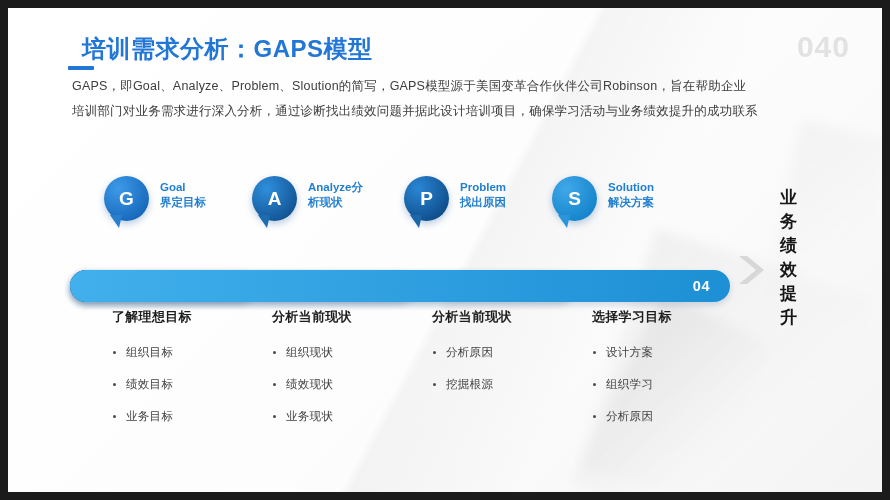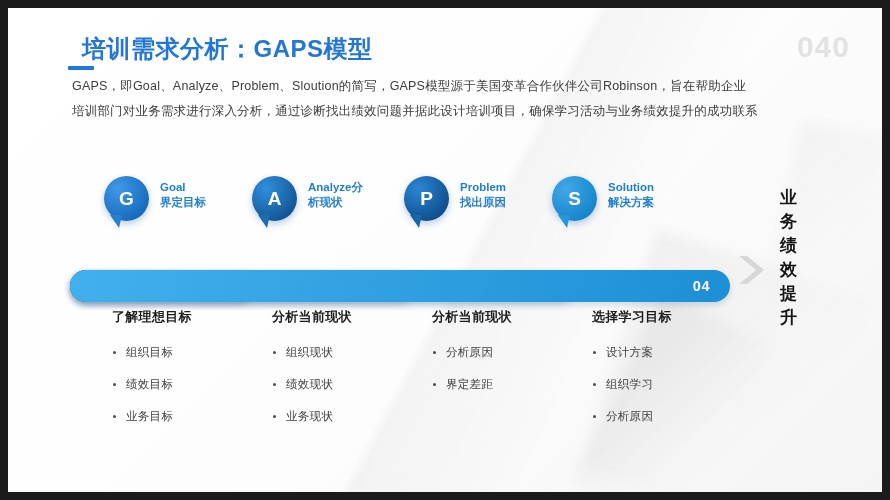--- a/index.html
+++ b/index.html
@@ -296,21 +296,21 @@
       </div>
       <div class="col">
         <div class="col-title">分析当前现状</div>
         <div class="col-item">组织现状</div>
         <div class="col-item">绩效现状</div>
         <div class="col-item">业务现状</div>
       </div>
       <div class="col">
         <div class="col-title">分析当前现状</div>
         <div class="col-item">分析原因</div>
-        <div class="col-item">界定差距</div>
+        <div class="col-item">挖掘根源</div>
       </div>
       <div class="col">
         <div class="col-title">选择学习目标</div>
         <div class="col-item">设计方案</div>
         <div class="col-item">组织学习</div>
         <div class="col-item">分析原因</div>
       </div>
     </div>
 
   <div id="outcome">

